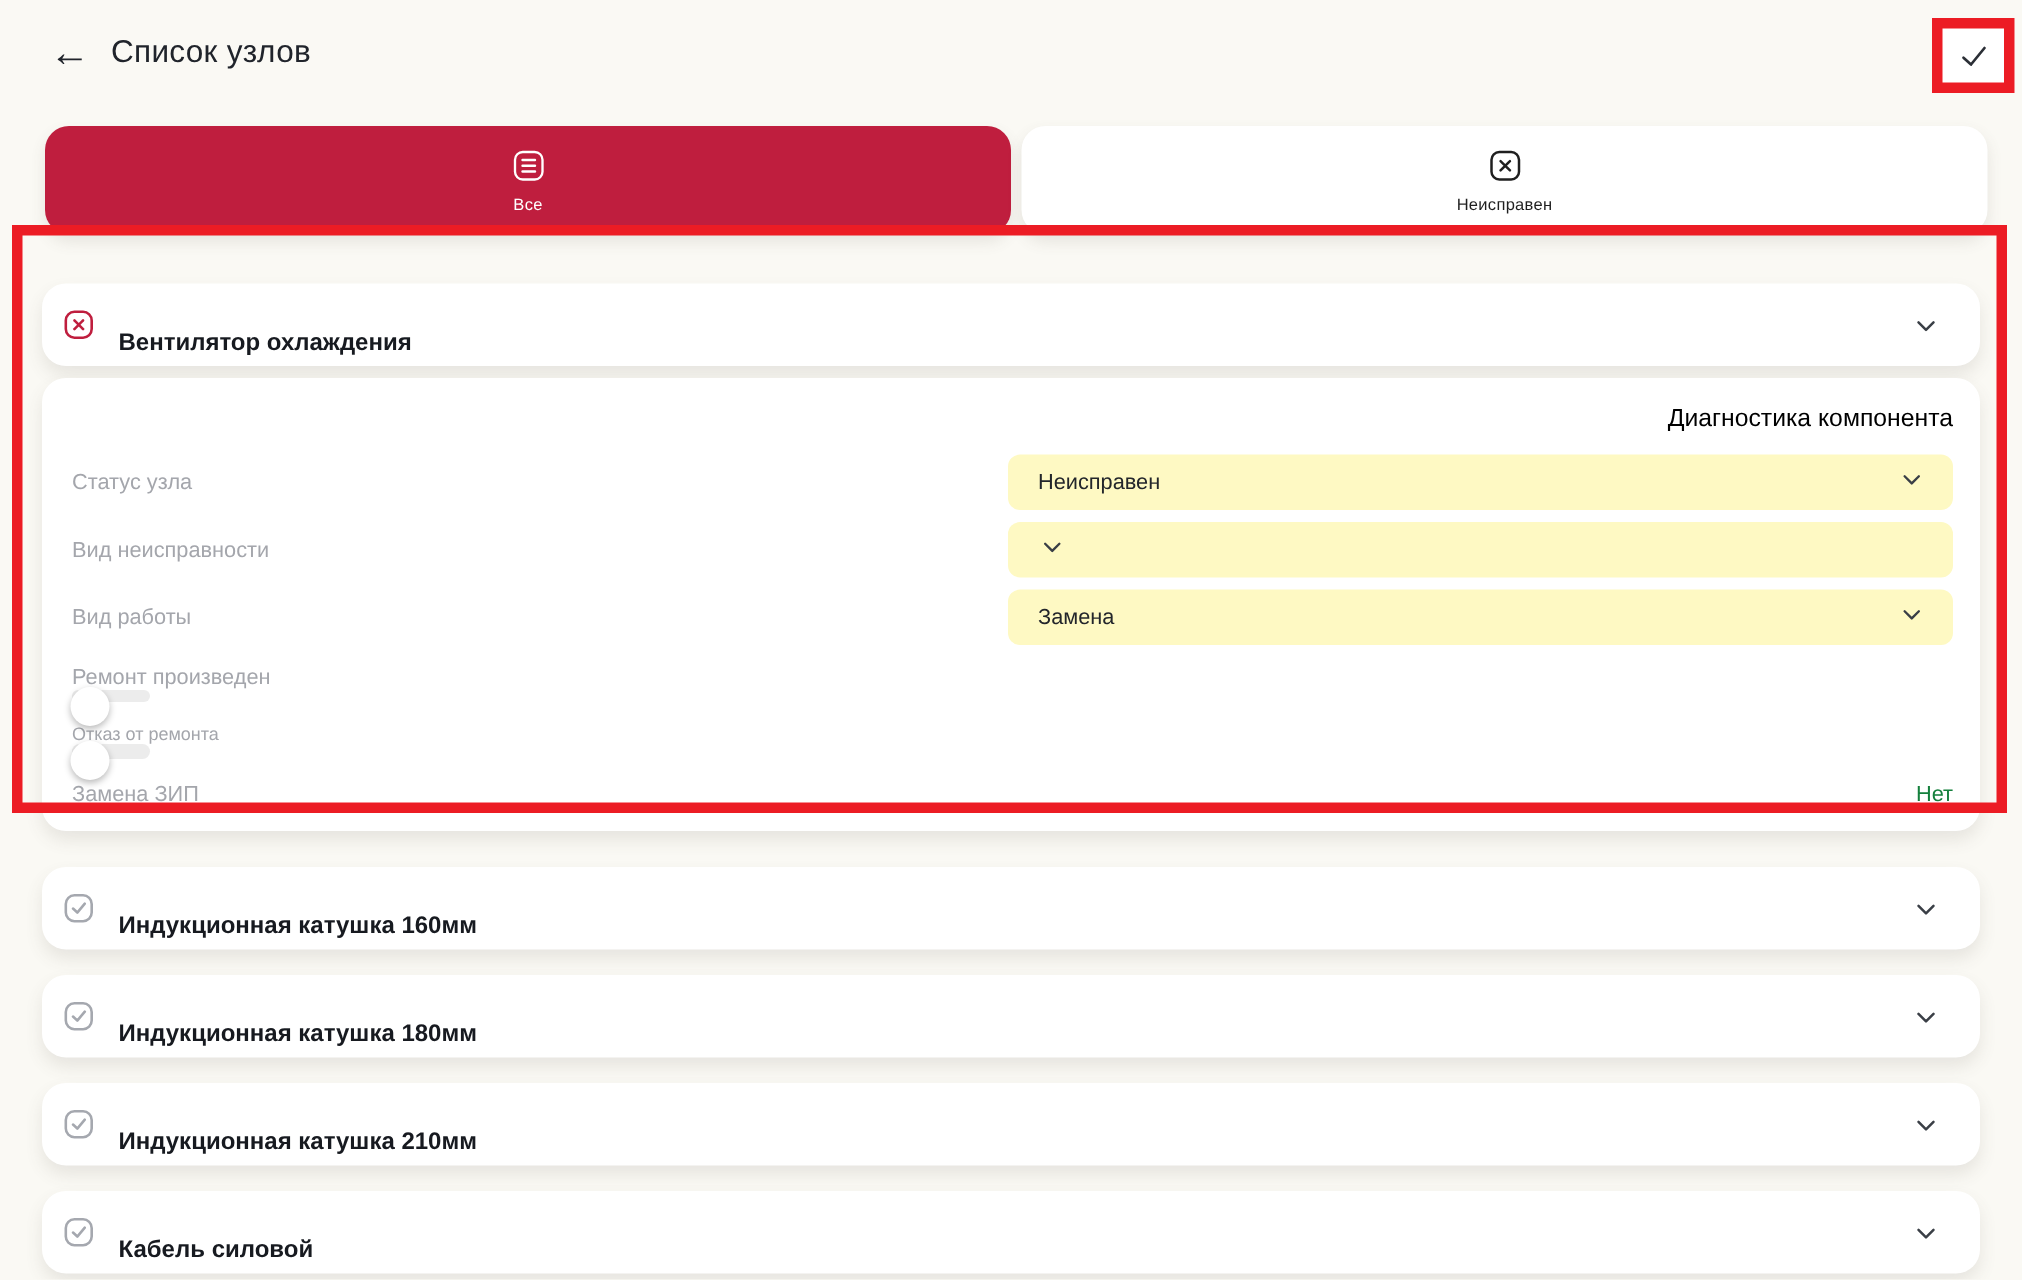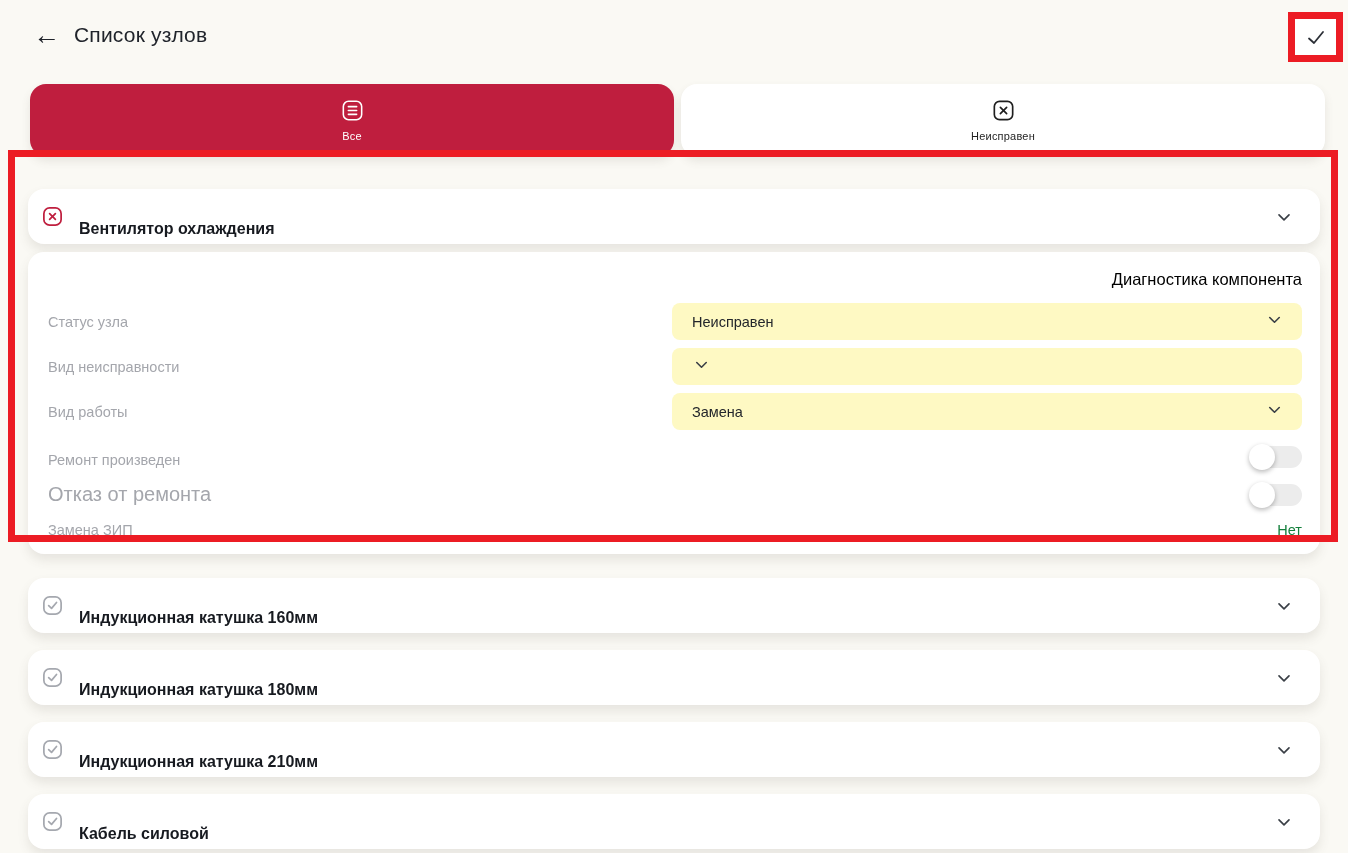--- a/index.html
+++ b/index.html
@@ -53,21 +53,21 @@
   .section-title { font-size:16.5px; color:#000000; margin:2px 0 14px 0;text-align:right; }
 
   .frow { display:flex; align-items:center; margin-bottom:8px; }
   .frow .flabel { flex:1; font-size:14.5px; color:#a4a6ac; }
   .select {
     width:630px; height:37px; background:#fef9c3; border-radius:8px;
     display:flex; align-items:center; padding:0 18px 0 20px; cursor:pointer;
   }
   .select .sel-value { flex:1; font-size:14.5px; color:#23262b; }
 
-  .toggle-row { margin:14px 0 0 0; display:flex; align-items:flex-end; height:24px; }
+  .toggle-row { margin:14px 0 0 0; display:flex; align-items:flex-start; height:24px;flex-direction:column; }
   .toggle { width:52px; height:22px; border-radius:11px; background:#ececec; position:relative; cursor:pointer; }
   .toggle .knob {
     position:absolute; left:-1px; top:-2px; width:26px; height:26px; border-radius:50%;
     background:#ffffff; box-shadow:0 2px 5px rgba(0,0,0,.28);
   }
   .readonly-row { margin-top:16px; display:flex; align-items:center; }
   .readonly-row .flabel { flex:1; font-size:14.5px; color:#a4a6ac; }
   .readonly-row .rvalue { font-size:14.5px; color:#15803d; }
 
   
@@ -171,21 +171,21 @@
   </div>
 
   <div class="toggle-row">
     <span class="flabel" style="flex:1;font-size:14.5px;color:#a4a6ac;">Ремонт произведен</span>
     <div class="toggle">
         <div class="knob"></div>
       </div>
   </div>
 
   <div class="toggle-row">
-    <span class="flabel" style="flex:1;font-size:20px;color:#a4a6ac;">Отказ от ремонта</span>
+    <span class="flabel" style="flex:1;font-size:12px;color:#a4a6ac;">Отказ от ремонта</span>
     <div class="toggle">
         <div class="knob"></div>
       </div>
   </div>
 
   <div class="readonly-row">
     <span class="flabel">Замена ЗИП</span>
     <span class="rvalue">Нет</span>
   </div>
 </div>

